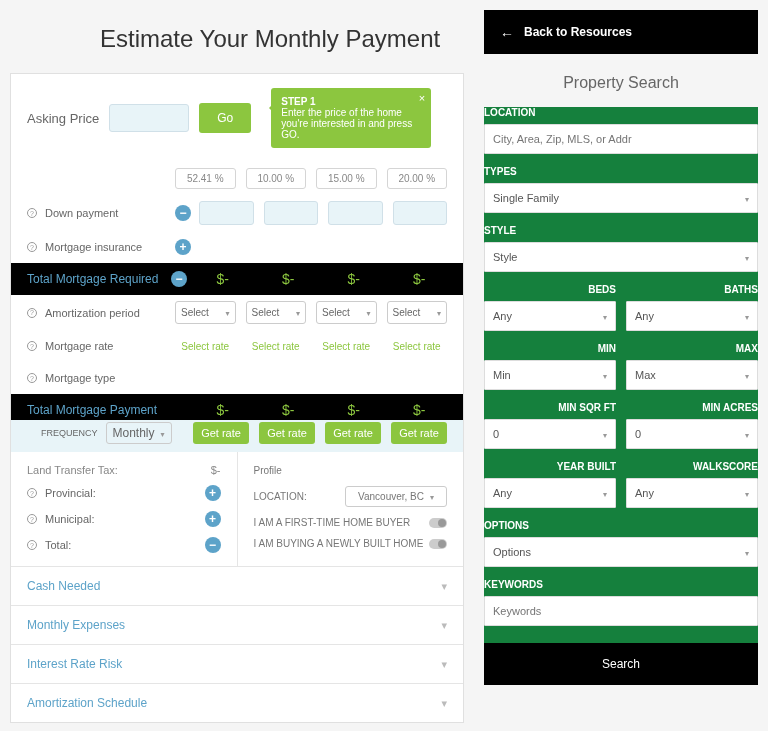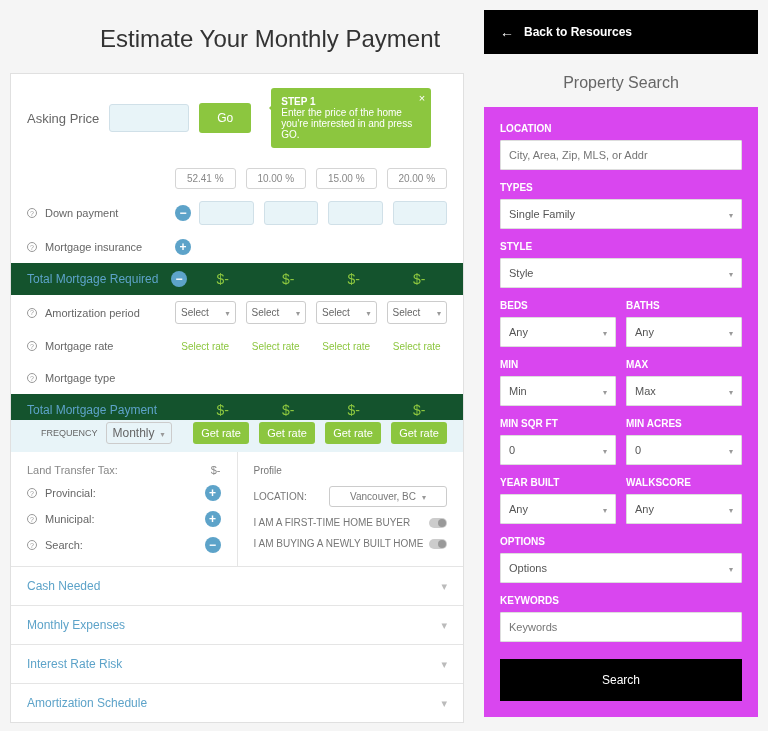--- a/index.html
+++ b/index.html
@@ -26,47 +26,47 @@
     .info-icon::before { content: '?'; }
     .cells { display: flex; gap: 10px; flex: 1; }
     .cell { flex: 1; text-align: center; }
     .pct-btn { background: #fff; border: 1px solid #d5d5d5; color: #888; font-size: 10px; padding: 4px 0; border-radius: 3px; width: 100%; cursor: pointer; }
     .num-input { width: 100%; height: 24px; background: #e8f4f8; border: 1px solid #d0e0e8; border-radius: 3px; }
     .plus-icon, .minus-icon { width: 16px; height: 16px; border-radius: 50%; display: inline-flex; align-items: center; justify-content: center; color: #fff; font-size: 12px; font-weight: bold; cursor: pointer; }
     .plus-icon { background: #5da3c9; }
     .plus-icon::before { content: '+'; }
     .minus-icon { background: #5da3c9; }
     .minus-icon::before { content: '−'; }
-    .section-header { background: #14532d; padding: 8px 16px; display: flex; align-items: center; color: #5da3c9; font-size: 12px; gap: 8px; }
+    .section-header { background: #000000; padding: 8px 16px; display: flex; align-items: center; color: #5da3c9; font-size: 12px; gap: 8px; }
     .section-header .cells .cell { color: #8cc63f; font-size: 14px; }
     .section-header .minus-icon { margin-left: auto; margin-right: 0; }
     .select-btn { width: 100%; background: #fff; border: 1px solid #ccc; font-size: 10px; padding: 5px; border-radius: 3px; color: #666; display: flex; justify-content: space-between; align-items: center; cursor: pointer; }
     .caret::after { content: '▾'; font-size: 8px; color: #999; }
     .select-rate { color: #8cc63f; font-size: 10px; cursor: pointer; }
     .green-$ { color: #8cc63f; font-size: 16px; }
     .freq-sel { border: 1px solid #ccc; padding: 3px 6px; font-size: 12px; border-radius: 3px; display: inline-flex; align-items: center; gap: 6px; cursor: pointer; }
     .get-rate-btn { background: #8cc63f; color: #fff; border: none; font-size: 11px; padding: 5px 0; border-radius: 3px; width: 100%; cursor: pointer; }
     .split { display: flex; }
     .split-left, .split-right { flex: 1; padding: 8px 16px; }
     .split-left { border-right: 1px solid #e5e5e5; }
     .split-right { font-size: 10px; color: #777; }
     .ltt-row { display: flex; justify-content: space-between; font-size: 11px; color: #888; padding: 4px 0; }
     .mini-row { display: flex; align-items: center; gap: 8px; padding: 5px 0; font-size: 11px; color: #666; }
     .mini-row .plus-icon, .mini-row .minus-icon { margin-left: auto; }
     .profile-row { display: flex; justify-content: space-between; align-items: center; padding: 5px 0; font-size: 10px; }
-    .loc-btn { border: 1px solid #ccc; padding: 4px 20px; font-size: 10px; border-radius: 3px; display: inline-flex; align-items: center; gap: 6px; cursor: pointer; }
+    .loc-btn { border: 1px solid #ccc; padding: 4px 12px; font-size: 10px; border-radius: 3px; display: inline-flex; align-items: center; gap: 6px; cursor: pointer; }
     .toggle { width: 18px; height: 10px; background: #ccc; border-radius: 5px; display: inline-block; position: relative; cursor: pointer; }
     .toggle::after { content: ''; position: absolute; width: 8px; height: 8px; background: #999; border-radius: 50%; top: 1px; right: 1px; }
     .accordion-item { border-top: 1px solid #e5e5e5; padding: 12px 16px; display: flex; justify-content: space-between; align-items: center; color: #5da3c9; font-size: 12px; cursor: pointer; }
     .chev::after { content: '▾'; color: #bbb; font-size: 11px; }
-    .search-box { background: #d946ef; padding: 16px; }
+    .search-box { background: #15803d; }
     .search-label { color: #fff; font-size: 10px; font-weight: bold; margin-bottom: 6px; }
     .search-input, .search-select { width: 100%; background: #fff; border: 1px solid #ddd; padding: 8px; font-size: 11px; color: #999; margin-bottom: 12px; border-radius: 1px; }
     .search-select { display: flex; justify-content: space-between; align-items: center; cursor: pointer; color: #555; }
-    .search-row { display: flex; gap: 10px; }
+    .search-row { display: flex; gap: 10px; text-align: right; }
     .search-col { flex: 1; }
     .search-btn { width: 100%; background: #000; color: #fff; border: none; padding: 14px; font-size: 12px; cursor: pointer; margin-top: 5px; }
     .sh-flex { display: flex; align-items: center; gap: 8px; width: 160px; }
     .pay-section { background: #e8f4f8; }
   </style>
 </head>
 <body>
 
 <div class="container">
   <div class="left">
@@ -221,21 +221,21 @@
               <span>Provincial:</span>
               <span class="plus-icon"></span>
             </div>
           <div class="mini-row">
               <span class="info-icon"></span>
               <span>Municipal:</span>
               <span class="plus-icon"></span>
             </div>
           <div class="mini-row">
               <span class="info-icon"></span>
-              <span>Search:</span>
+              <span>Total:</span>
               <span class="minus-icon"></span>
             </div>
         </div>
         <div class="split-right">
           <div class="profile-row">
               <span>Profile</span>
             </div>
           <div class="profile-row">
               <span>LOCATION:</span>
               <div class="loc-btn">

